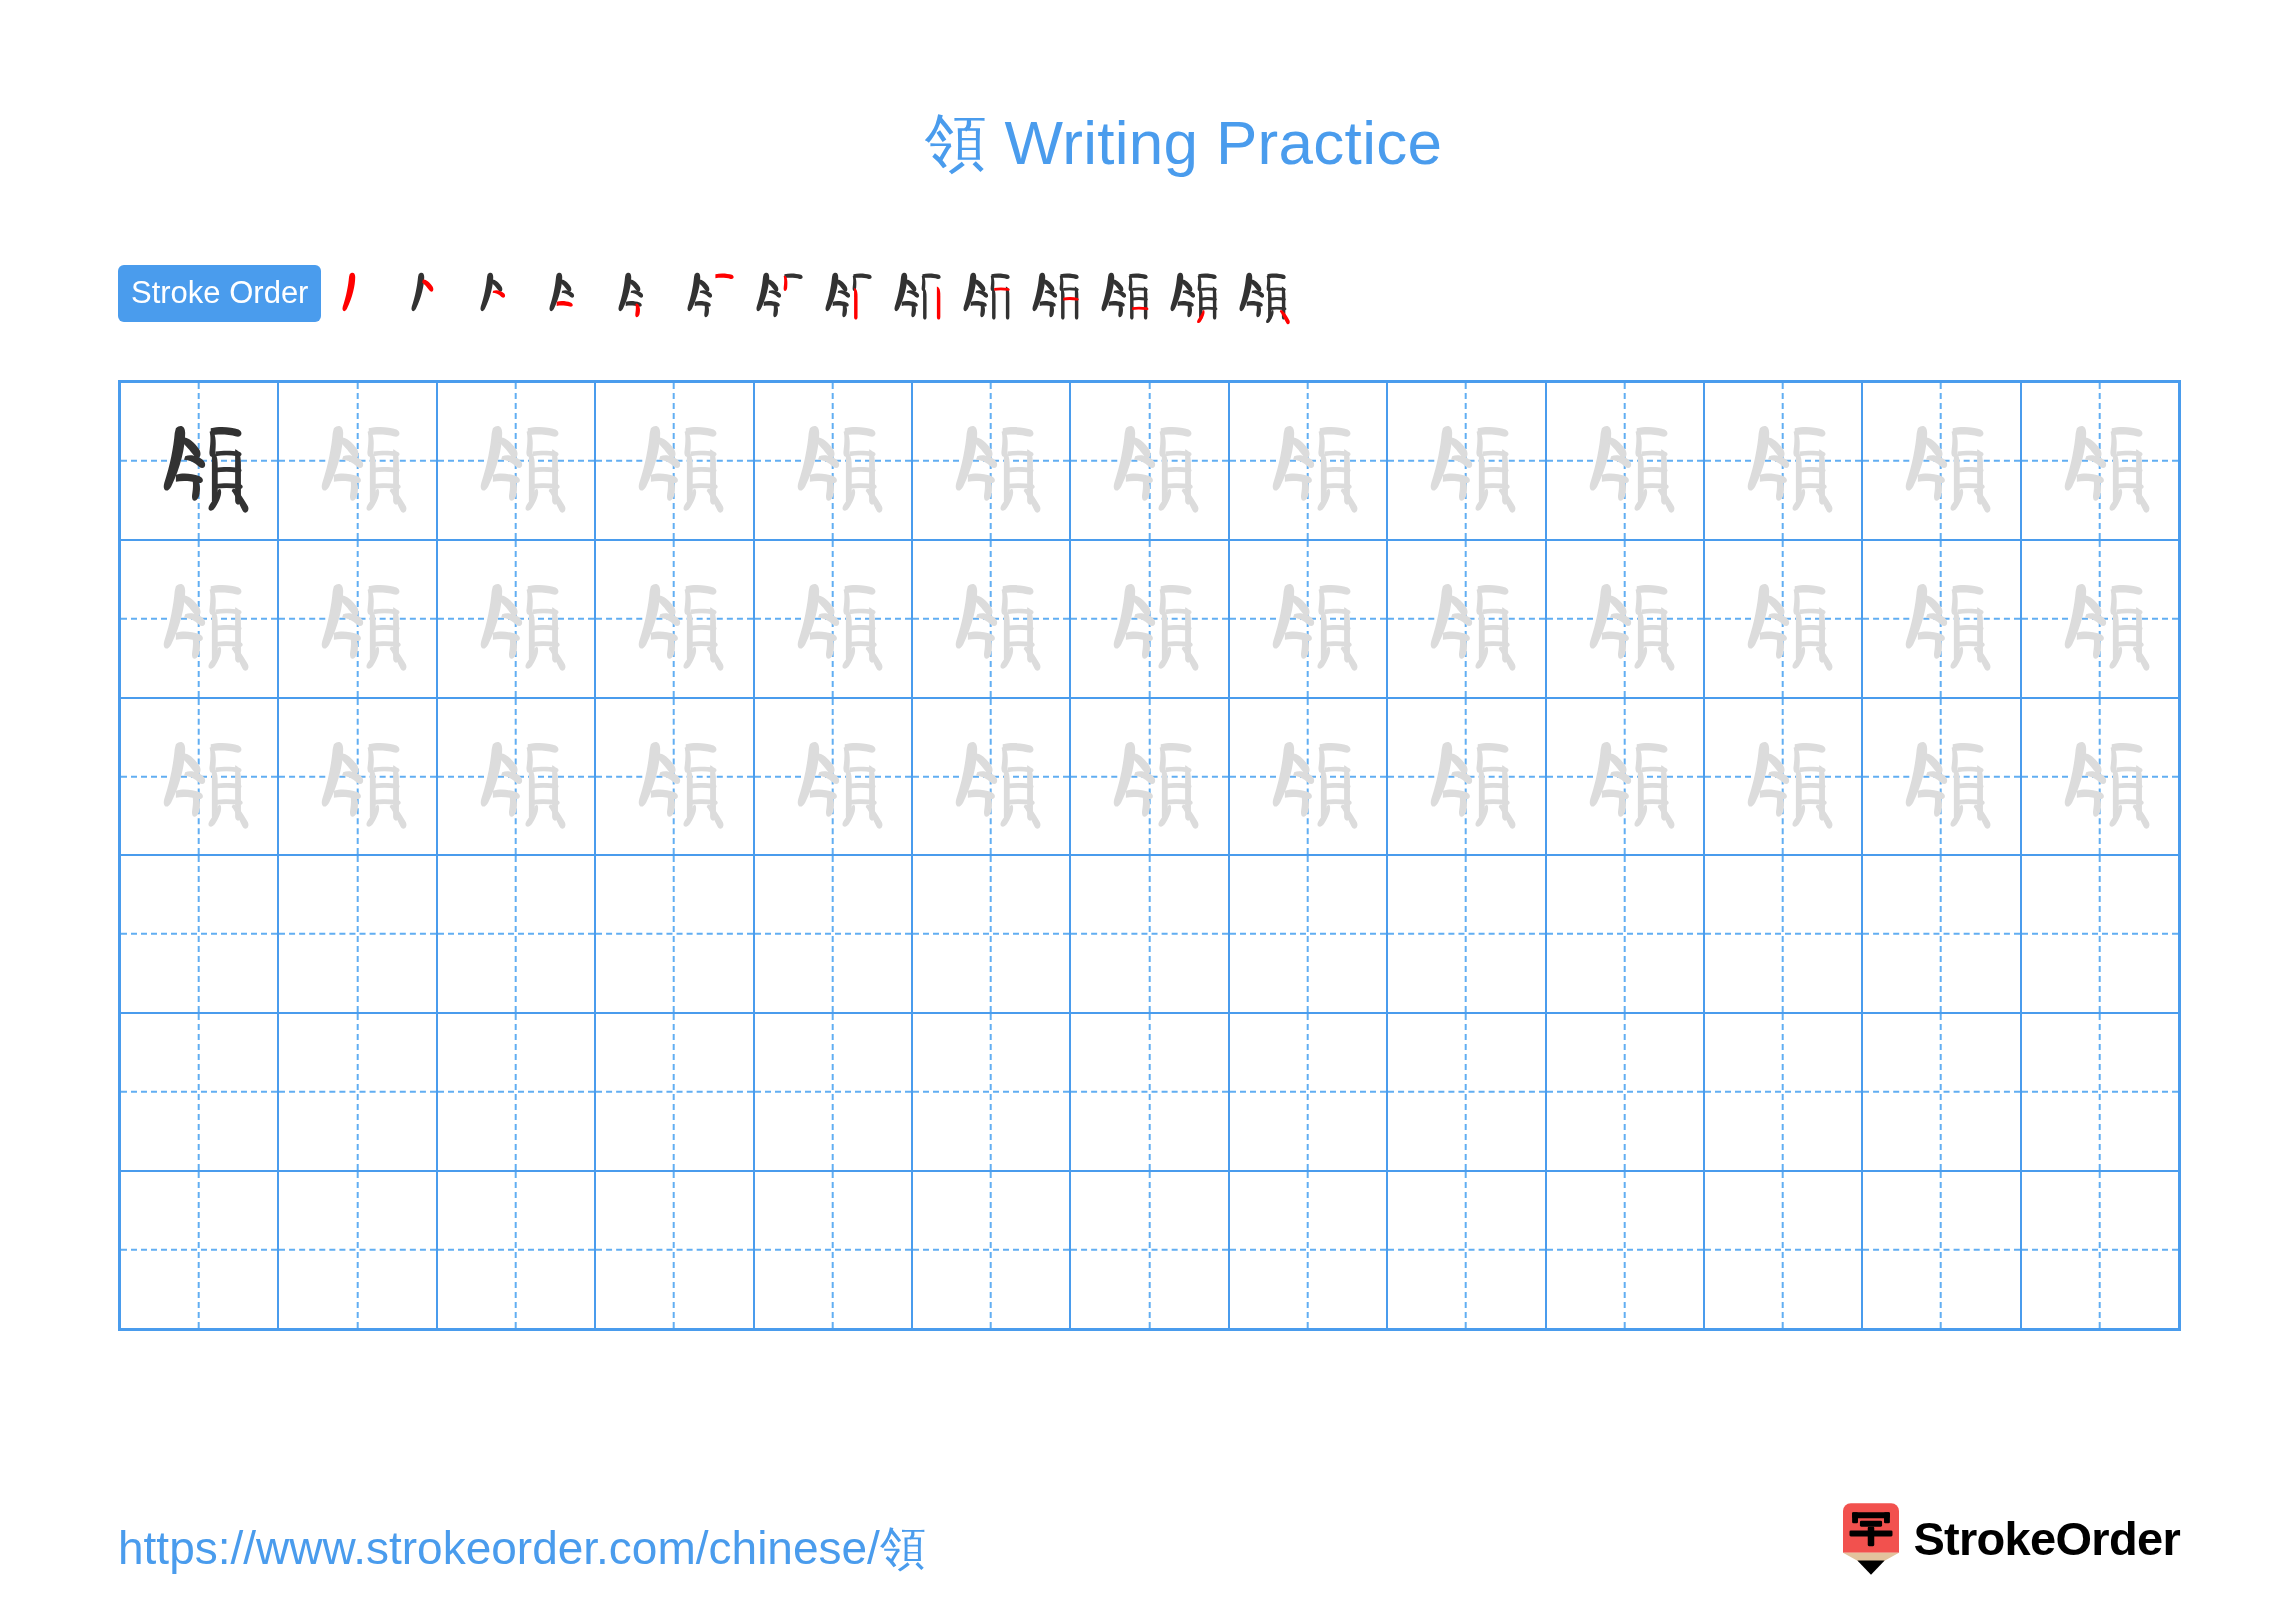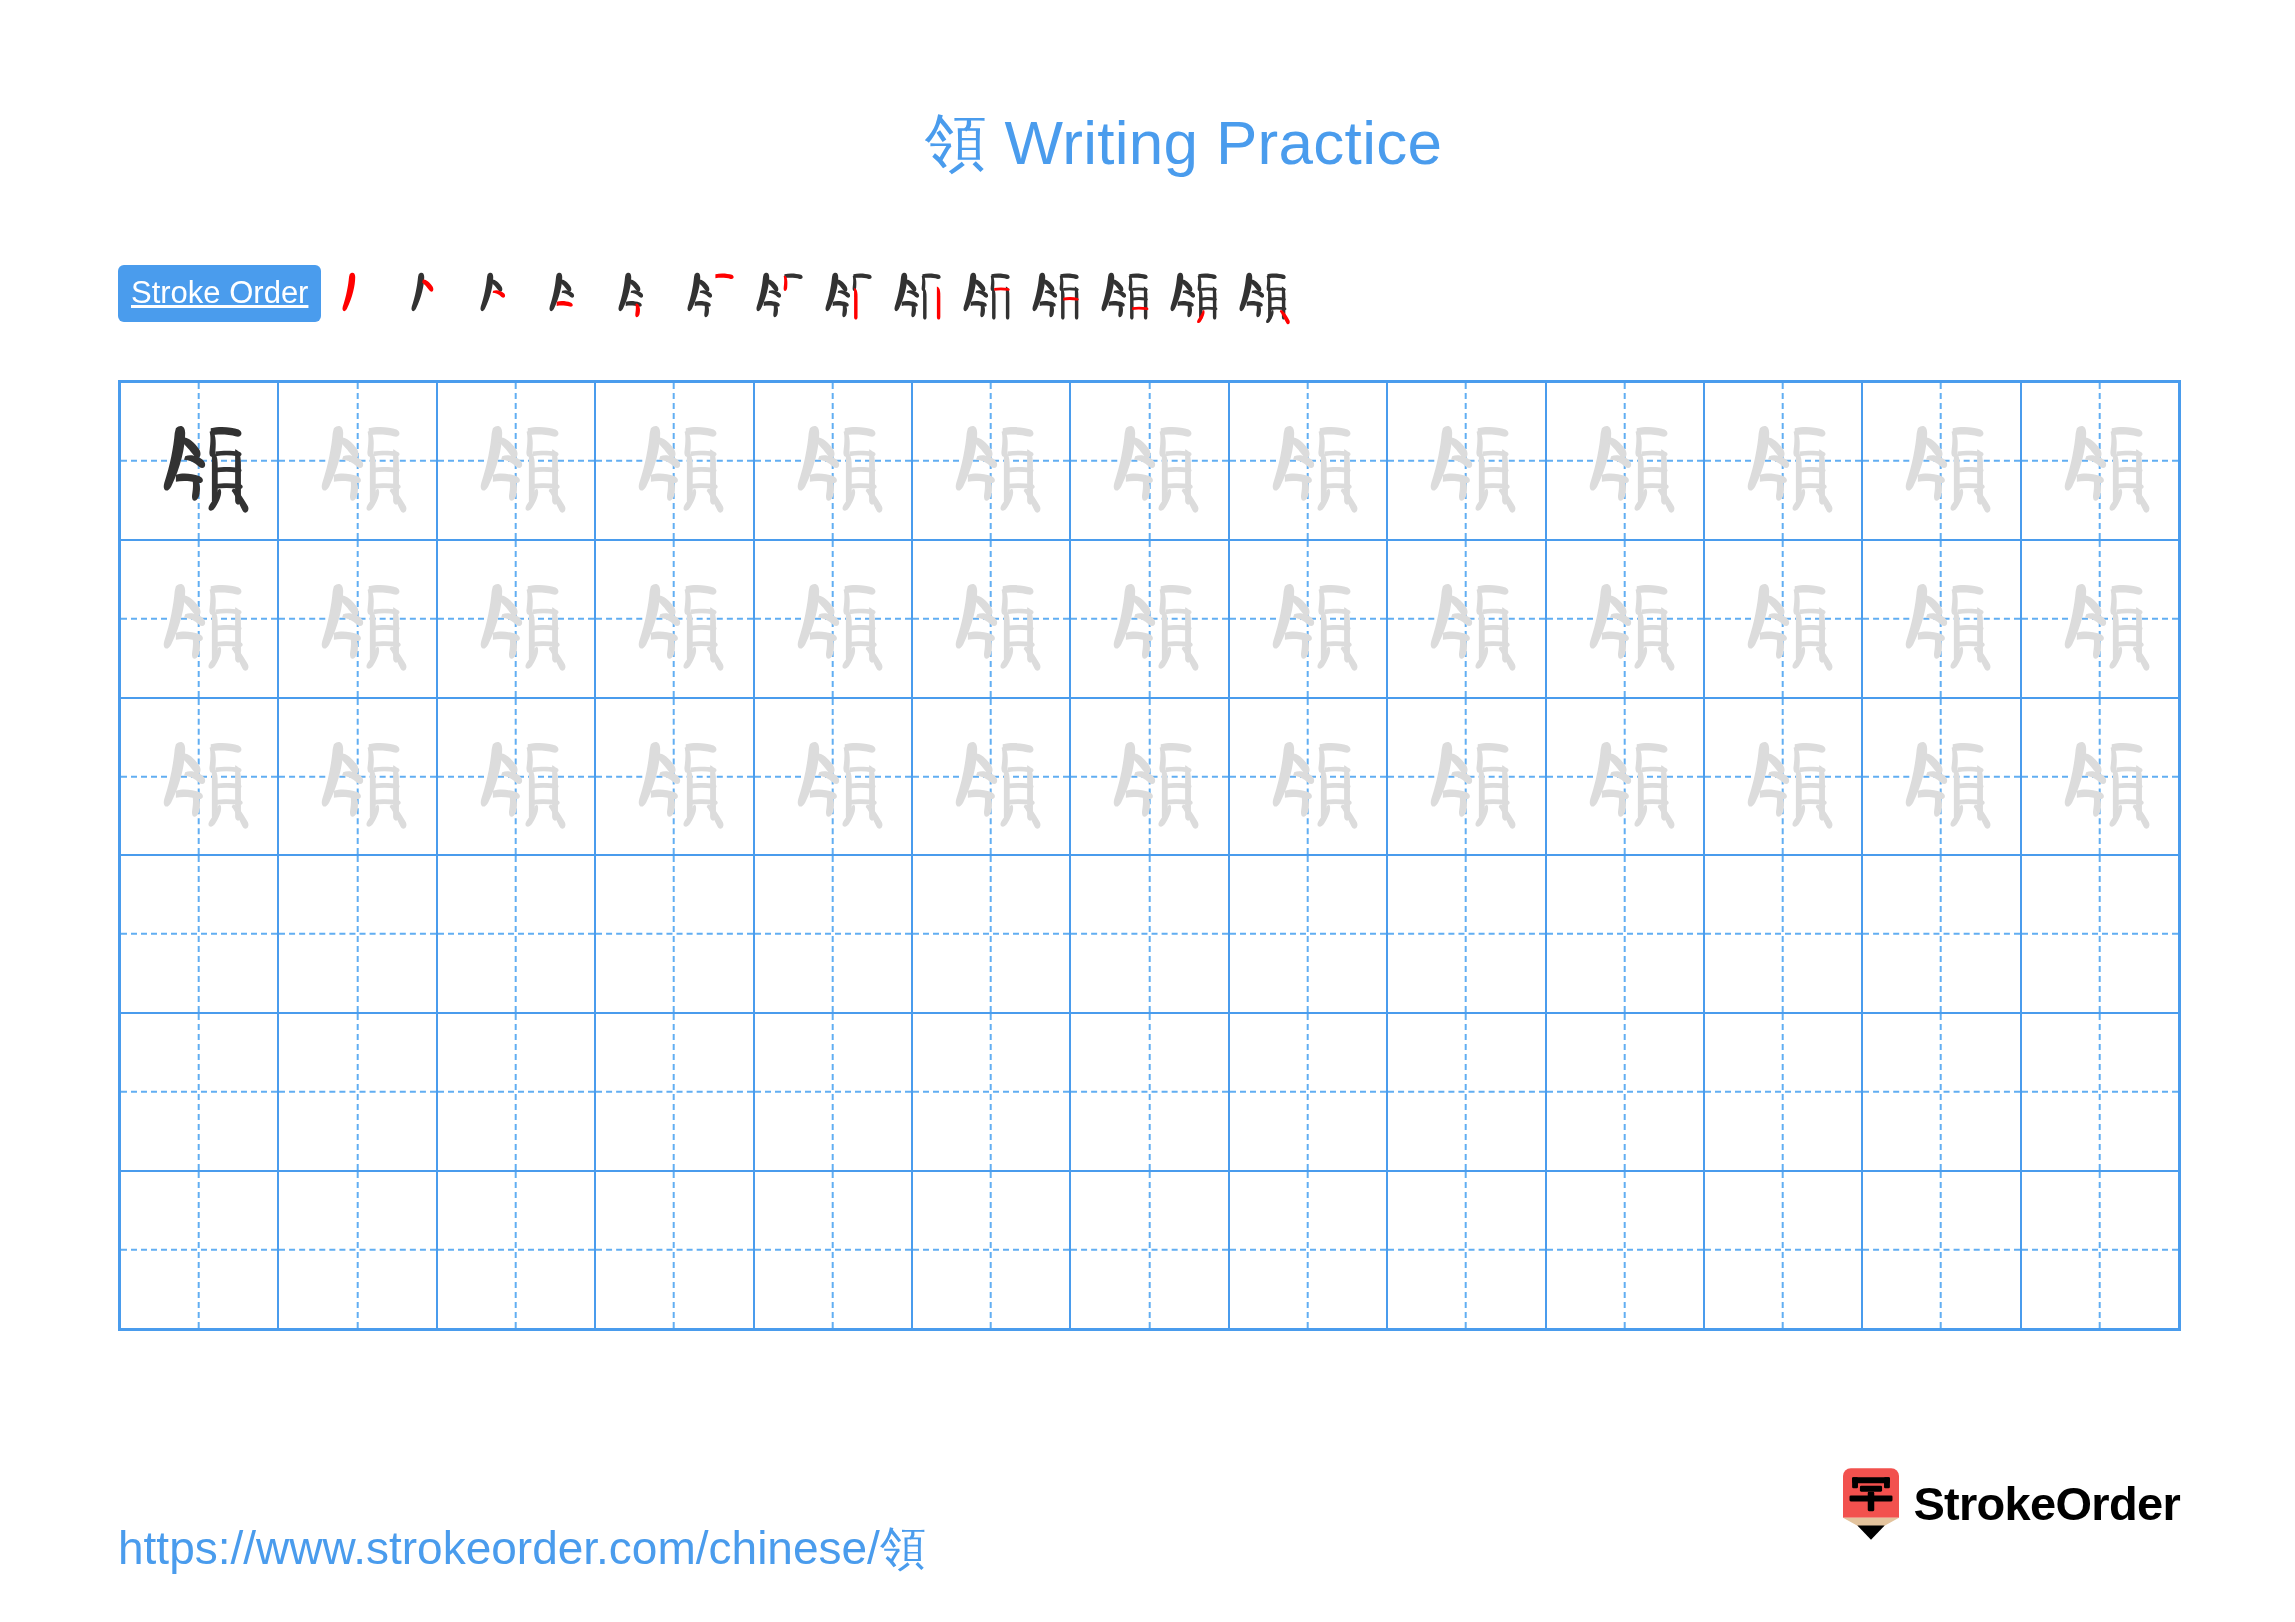--- a/index.html
+++ b/index.html
@@ -43,21 +43,20 @@
   }
   #stroke-order-badge {
     background: #4a9ced;
     color: #ffffff;
     font-size: 31px;
     line-height: 1;
     padding: 11.8px 13px 14.4px 13px;
     border-radius: 5.9px;
     white-space: nowrap;
     flex: 0 0 auto;
-    text-decoration: underline;
   }
   #stroke-steps {
     display: flex;
     align-items: center;
     flex: 0 0 auto;
     margin-left: 7.9px;
   }
   .stroke-step {
     width: 69px;
     height: 73px;
@@ -144,21 +143,21 @@
     top: 1525px;
     color: #4a9ced;
     font-size: 46px;
     line-height: 1;
     white-space: nowrap;
     text-decoration: none;
   }
   #footer-logo {
     position: absolute;
     right: 115px;
-    top: 1465px;
+    top: 1500px;
     height: 77px;
     display: flex;
     align-items: center;
     gap: 14.4px;
   }
   #logo-mark { width: 56px; height: 72px; display: block; }
   #logo-wordmark {
     color: #000000;
     font-size: 47px;
     font-weight: bold;

